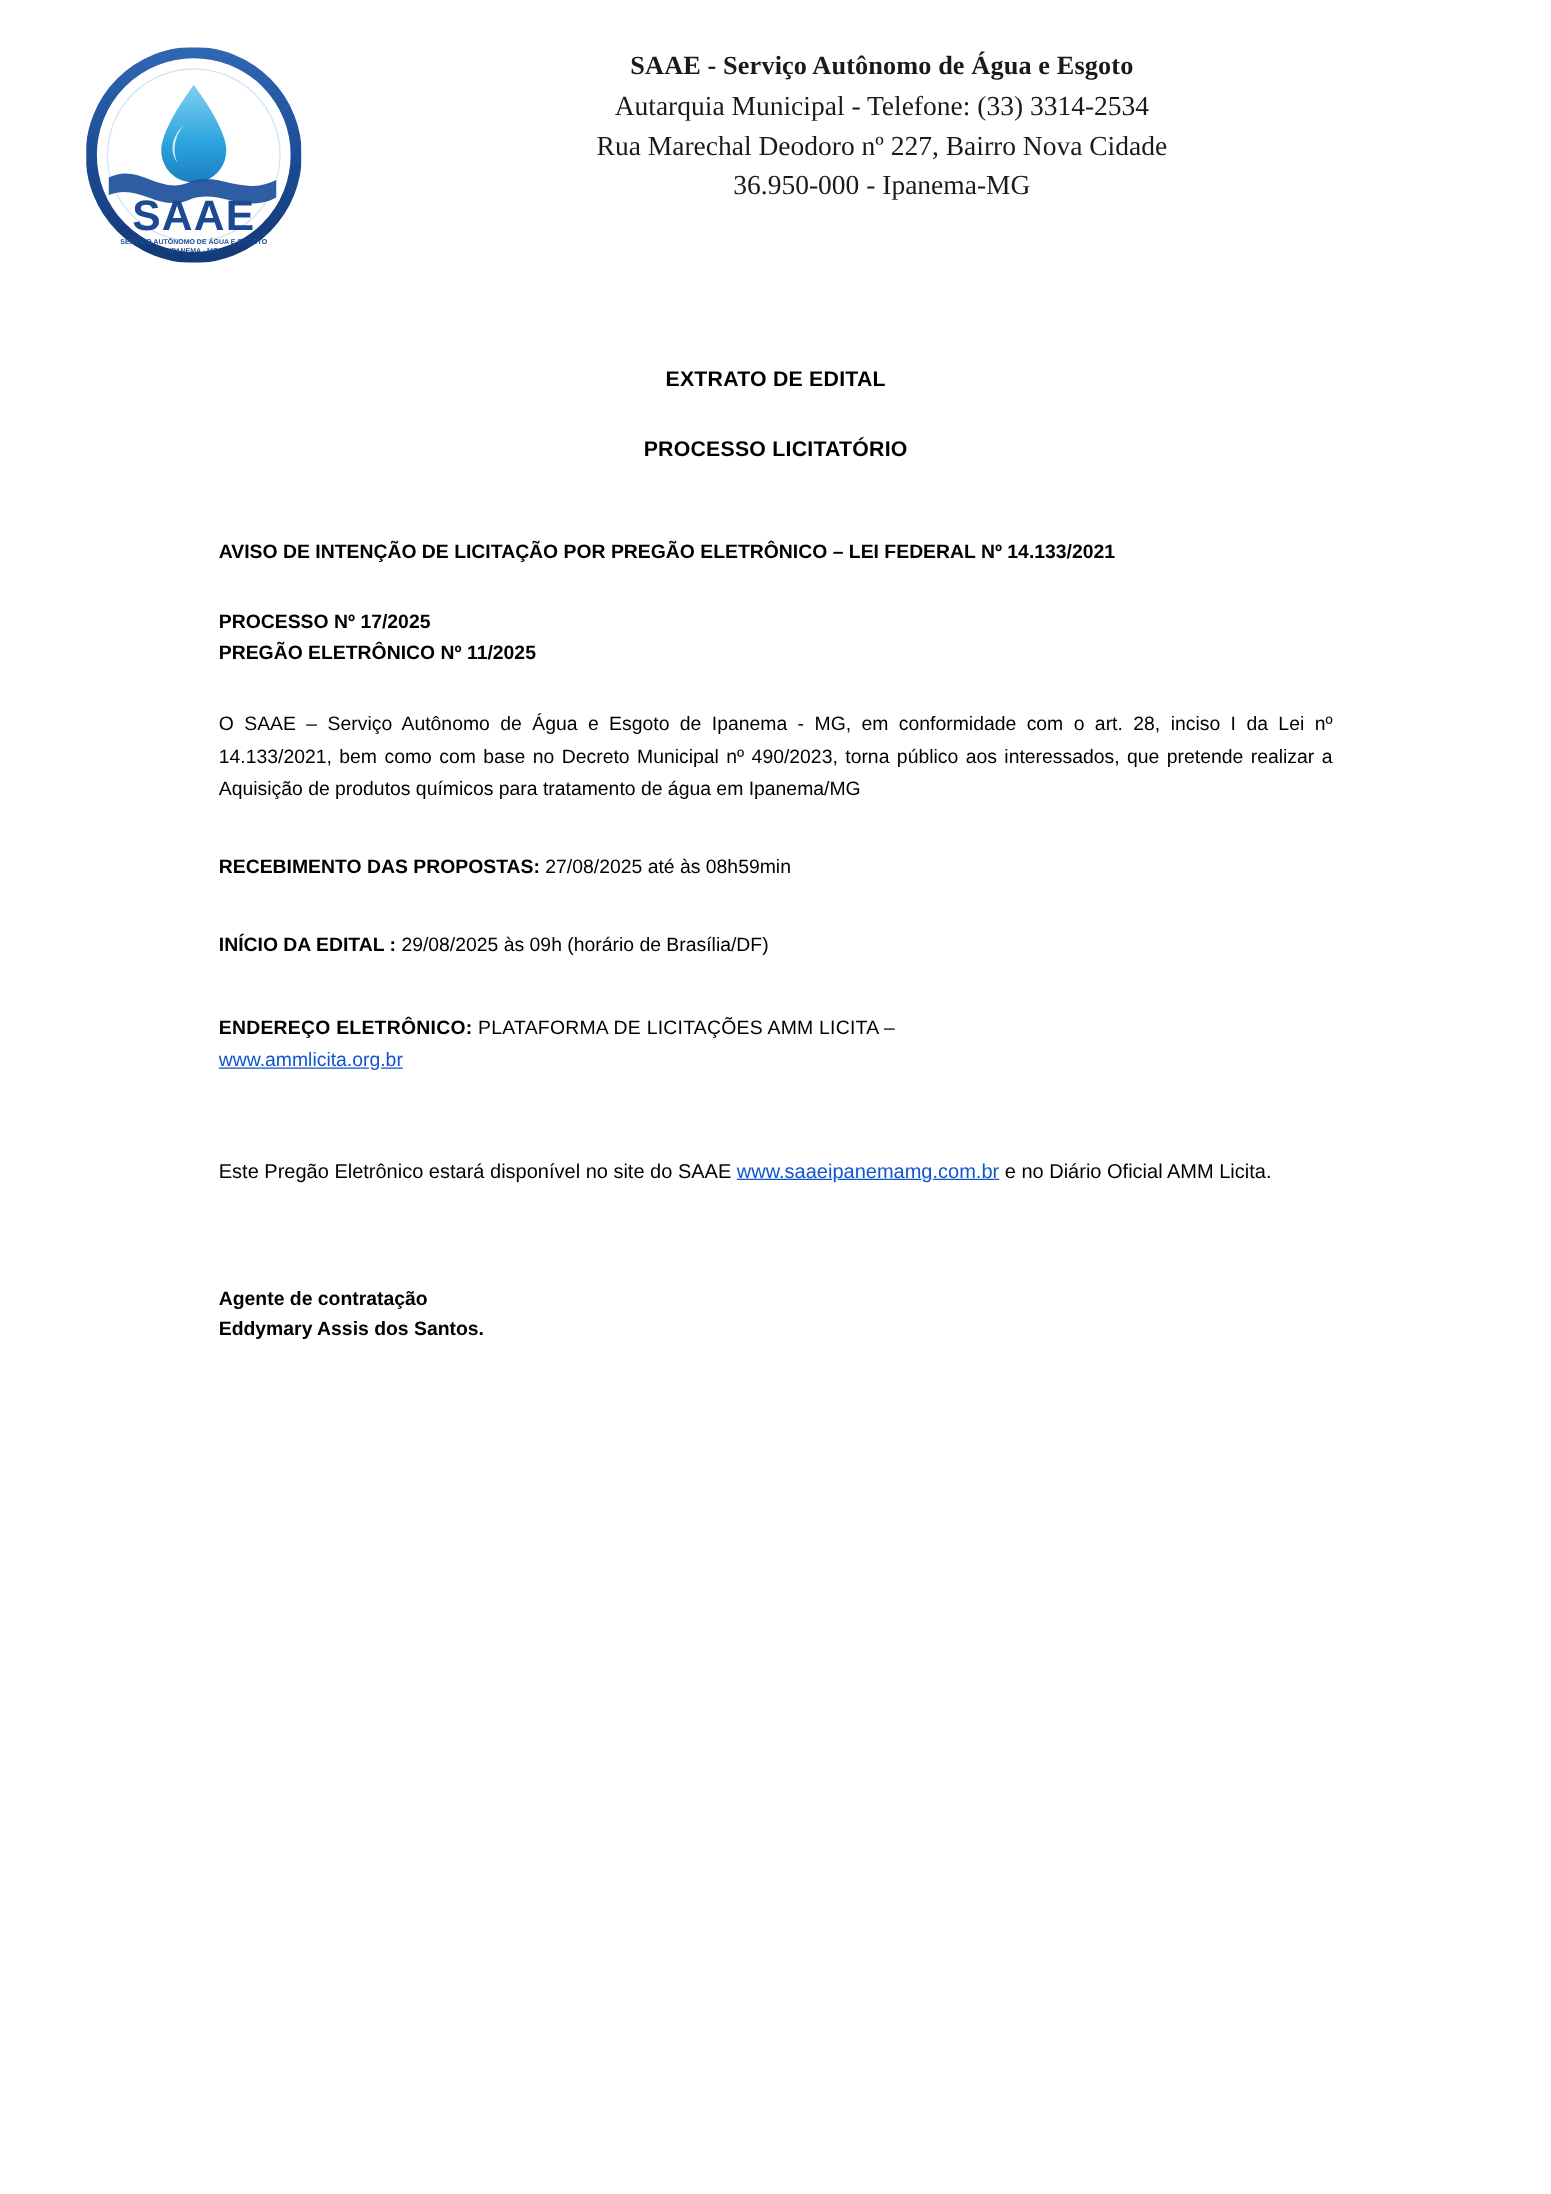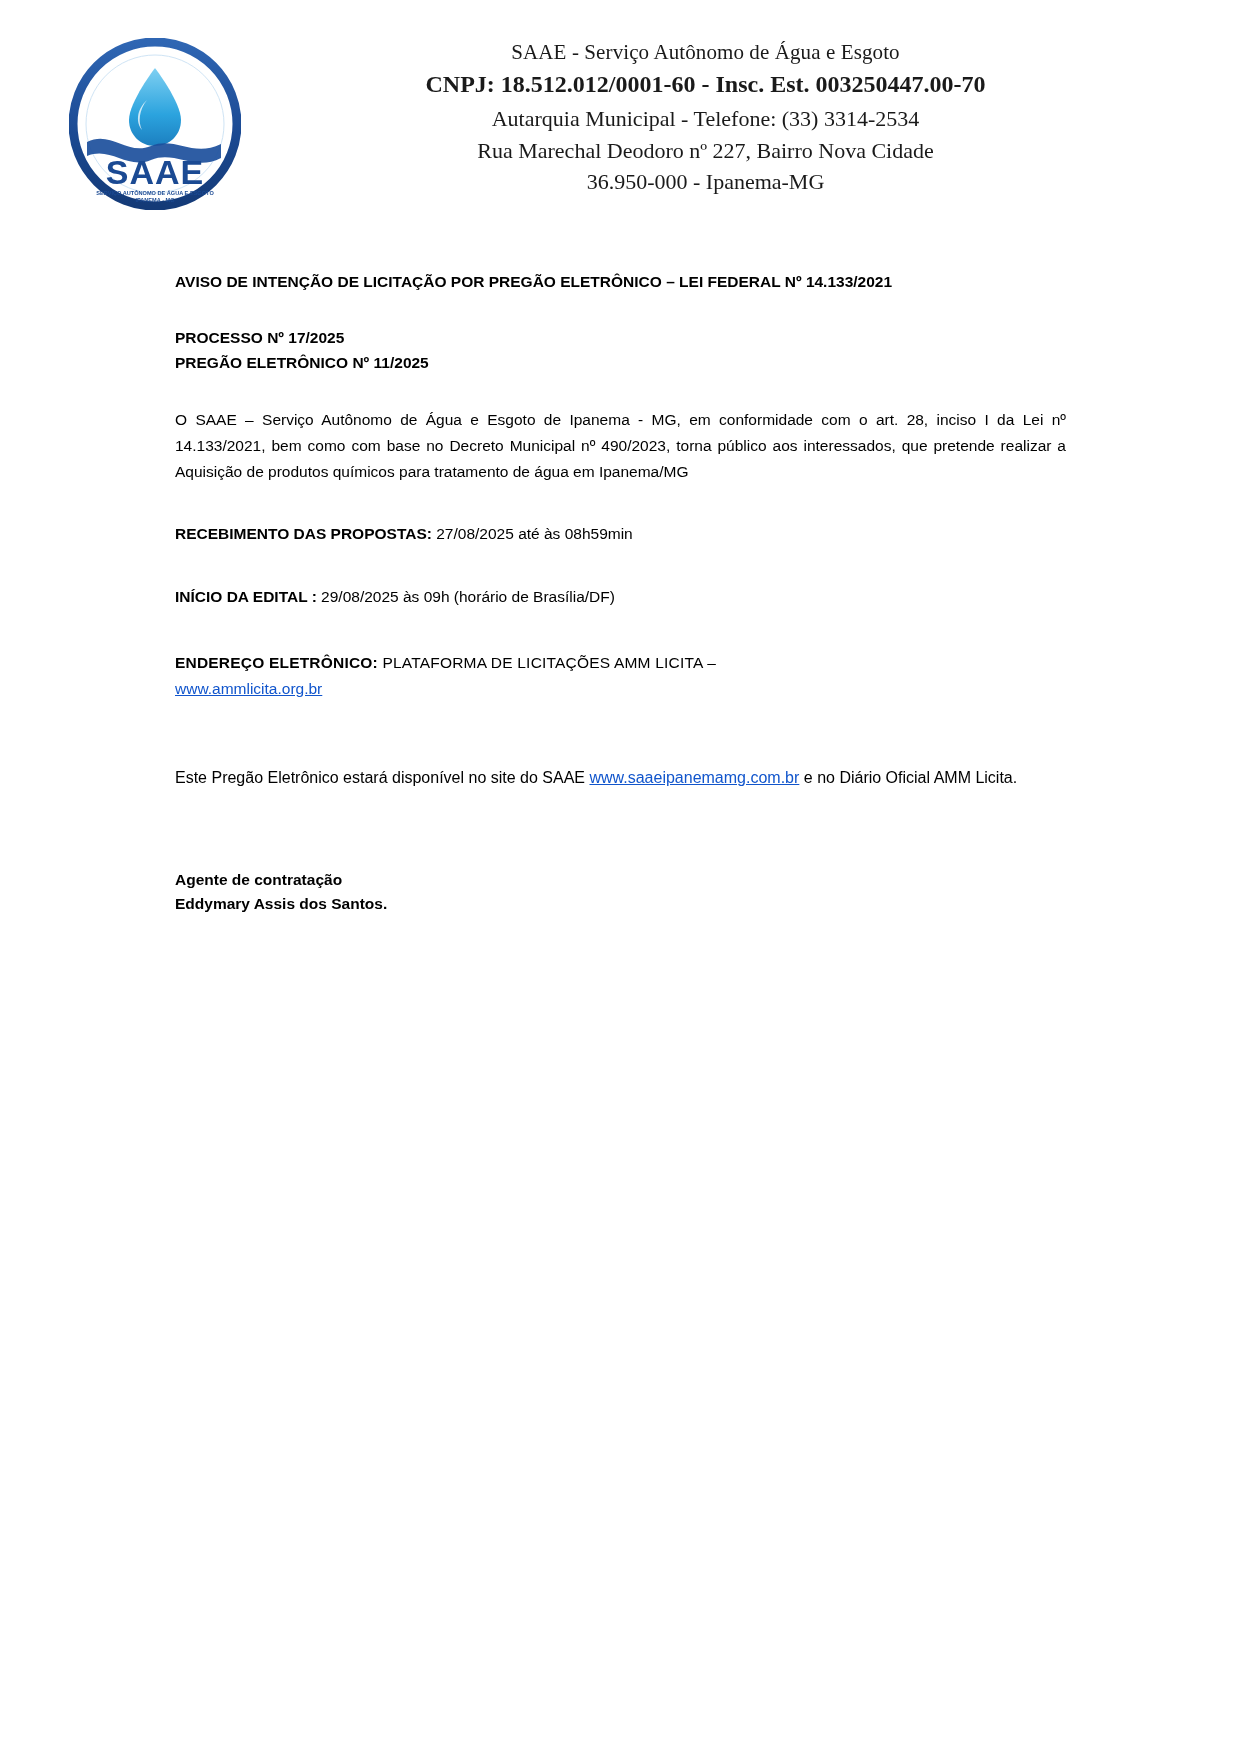--- a/index.html
+++ b/index.html
@@ -45,21 +45,21 @@
   .header-text {
     flex: 1;
     padding-right: 120px;
     text-align: center;
     font-family: "Liberation Serif", serif;
     color: #1a1a1a;
   }
   .header-text .line {
     line-height: 1.34;
   }
-  .hl1 { font-size: 21px; font-weight: normal; letter-spacing: 0.1px; }
+  .hl1 { font-size: 21px; font-weight: bold; letter-spacing: 0.1px; }
   .hl2 { font-size: 24px; font-weight: bold; margin-top: 2px; }
   .hl3 { font-size: 22px; margin-top: 4px; }
   .hl4 { font-size: 22px; margin-top: 2px; }
   .hl5 { font-size: 22px; margin-top: 2px; }
 
   
   .content {
     padding: 0 175px 0 175px;
     box-sizing: border-box;
   }
@@ -169,29 +169,32 @@
 
           <text x="86" y="146" text-anchor="middle" font-family="Liberation Sans, sans-serif" font-size="34" font-weight="bold" fill="#1b4a93" letter-spacing="1">SAAE</text>
           <text x="86" y="157" text-anchor="middle" font-family="Liberation Sans, sans-serif" font-size="5.6" font-weight="bold" fill="#1b4a93">SERVIÇO AUTÔNOMO DE ÁGUA E ESGOTO</text>
           <text x="86" y="164" text-anchor="middle" font-family="Liberation Sans, sans-serif" font-size="5.6" font-weight="bold" fill="#1b4a93">IPANEMA - MG</text>
         </svg>
       </div>
     </div>
 
     <div class="header-text">
       <div class="line hl1">SAAE - Serviço Autônomo de Água e Esgoto</div>
-      <div class="line hl2">CNPJ: 18.512.012/0001-60  -  Insc. Est. 003250447.00-70</div>
       <div class="line hl3">Autarquia Municipal - Telefone: (33) 3314-2534</div>
       <div class="line hl4">Rua Marechal Deodoro nº 227, Bairro Nova Cidade</div>
       <div class="line hl5">36.950-000 - Ipanema-MG</div>
     </div>
   </div>
 
   <div class="content">
 
+    <div class="title-block">
+      <div class="doc-title">EXTRATO DE EDITAL</div>
+      <div class="doc-subtitle">PROCESSO LICITATÓRIO</div>
+    </div>
 
     <div class="notice">AVISO DE INTENÇÃO DE LICITAÇÃO POR PREGÃO ELETRÔNICO – LEI FEDERAL Nº 14.133/2021</div>
 
     <div class="proc-block">
       <div>PROCESSO Nº 17/2025</div>
       <div>PREGÃO ELETRÔNICO Nº 11/2025</div>
     </div>
 
     <div class="para">O SAAE – Serviço Autônomo de Água e Esgoto de Ipanema - MG, em conformidade com o  art. 28, inciso I da Lei nº 14.133/2021, bem como com base no Decreto Municipal nº 490/2023, torna público aos interessados, que pretende realizar a Aquisição de produtos químicos para tratamento de água em Ipanema/MG</div>
 

